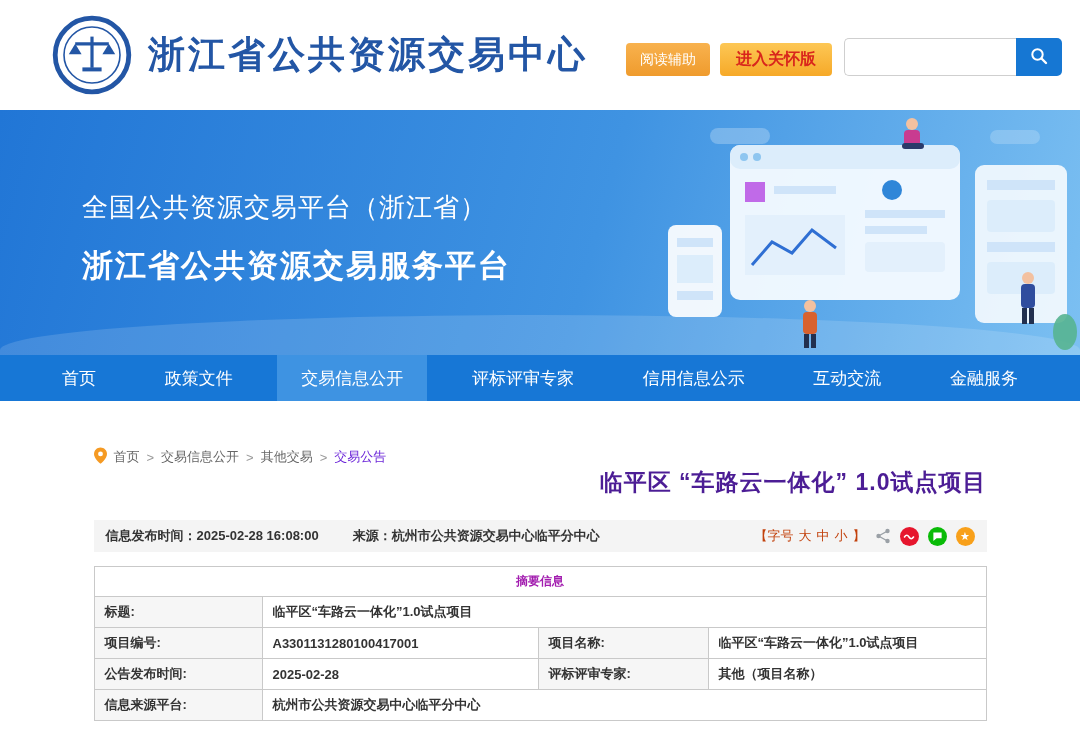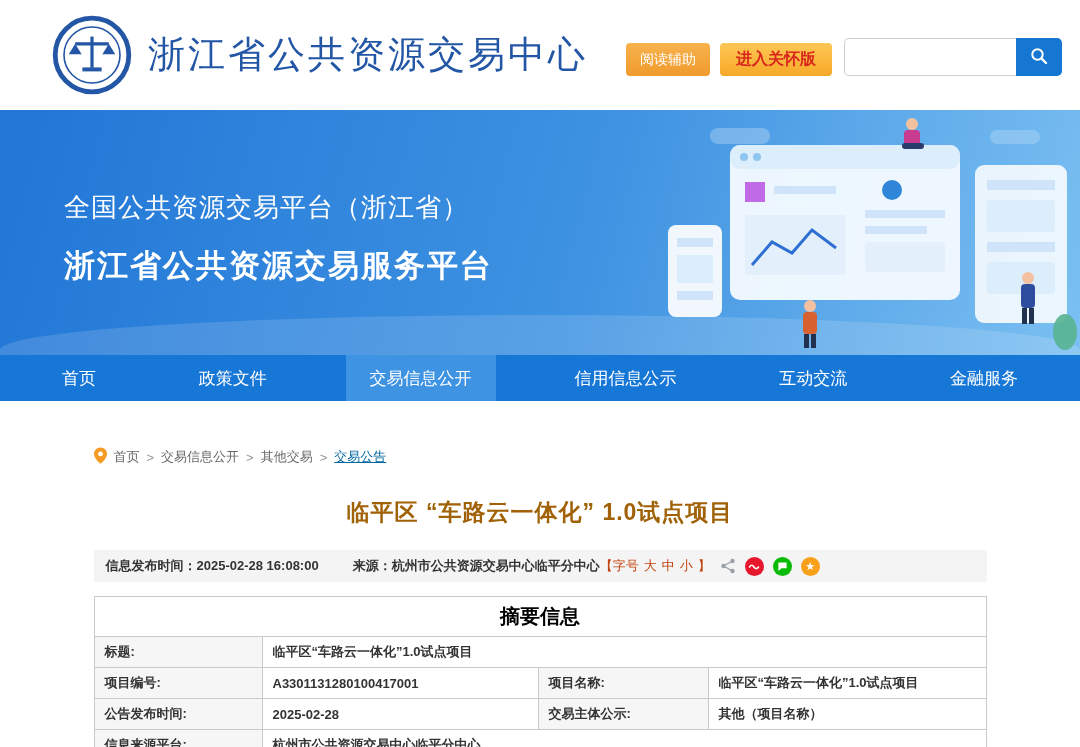--- a/index.html
+++ b/index.html
@@ -4,79 +4,79 @@
 <style>
   * { margin:0; padding:0; box-sizing:border-box; }
   html,body { width:1080px; height:747px; overflow:hidden; background:#fff;
     font-family:"Liberation Sans", sans-serif; }
 
   
   .top-header { height:110px; display:flex; justify-content:space-between;
     align-items:center; padding:0 18px 0 52px; background:#fff; }
   .logo-title { display:flex; align-items:center; gap:16px; }
   .logo { width:80px; height:80px; flex:0 0 auto; }
-  .site-title { font-size:37px; font-weight:normal; color:#2356a5; letter-spacing:3px; }
+  .site-title { font-size:37px; font-weight:bold; color:#2356a5; letter-spacing:3px; }
   .header-right { display:flex; flex-direction:row; align-items:flex-end; gap:12px; padding-top:4px; }
   .header-buttons { display:flex; gap:10px; }
   .btn-aid { background:linear-gradient(#f8b24e,#ef9b2d); color:#fff; border:none;
     border-radius:4px; padding:6px 14px; font-size:14px; cursor:pointer; }
   .btn-care { background:linear-gradient(#fdc755,#f6a928); color:#d9261c; border:none;
     border-radius:4px; padding:6px 16px; font-size:16px; font-weight:bold; cursor:pointer; }
   .search-box { display:flex; }
   .search-input { width:172px; height:38px; border:1px solid #cfcfcf; border-right:none;
     border-radius:5px 0 0 5px; padding:0 10px; font-size:14px; outline:none; }
   .search-btn { width:46px; height:38px; background:#1677d3; border:none;
     border-radius:0 5px 5px 0; display:flex; align-items:center; justify-content:center; cursor:pointer; }
 
   
   .hero { position:relative; height:245px; overflow:hidden; color:#fff;
     background:linear-gradient(105deg,#2176d6 0%,#3f93e2 55%,#7cc0f2 100%); }
   .hero-wave { position:absolute; bottom:-30px; left:0; width:100%; height:70px;
     background:rgba(255,255,255,0.14); border-radius:50% 50% 0 0; }
-  .hero-text { position:absolute; left:64px; top:80px; }
+  .hero-text { position:absolute; left:82px; top:80px; }
   .hero-line1 { font-size:26px; font-weight:normal; margin-bottom:20px; letter-spacing:1px; }
   .hero-line2 { font-size:31px; font-weight:bold; letter-spacing:2px; }
   .hero-illustration { position:absolute; right:0; top:0; }
 
   
   .main-nav { height:46px; background:#1777d6; display:flex; align-items:stretch;
     justify-content:space-between; padding:0 38px; }
   .nav-item { display:flex; align-items:center; padding:0 24px; color:#fff;
     font-size:17px; cursor:pointer; white-space:nowrap; }
   .nav-item.active { background:#3e93e2; }
 
   
   .content { width:893px; margin:0 auto; }
   .breadcrumb { margin-top:46px; display:flex; align-items:center; gap:7px;
     font-size:13px; color:#666; }
   .bc-item { cursor:pointer; }
   .bc-sep { color:#999; }
-  .bc-current { color:#0369a1;text-decoration:underline; }
-  .article-title { text-align:center; font-size:23px; font-weight:bold; color:#a16207;
-    margin-top:30px; letter-spacing:1px; }
+  .bc-current { color:#6d28d9; }
+  .article-title { text-align:right; font-size:23px; font-weight:bold; color:#4c1d95;
+    letter-spacing:1px; }
   .meta-bar { margin-top:22px; background:#f4f4f4; height:32px; display:flex;
-    align-items:center; padding:0 12px; font-size:13px; }
+    align-items:center; justify-content:space-between; padding:0 12px; font-size:13px; }
   .meta-left { display:flex; gap:34px; font-weight:bold; color:#333; }
   .meta-right { display:flex; align-items:center; gap:9px; color:#999; }
   .fontsize-ctl { display:flex; gap:5px; color:#c2410c; }
   .fs-opt { cursor:pointer; }
   .share-wrap { display:flex; align-items:center; cursor:pointer; }
   .share-circle { width:19px; height:19px; border-radius:50%; display:flex;
     align-items:center; justify-content:center; cursor:pointer; color:#fff; font-size:11px; }
   .circ-weibo { background:#e6162d; }
   .circ-wechat { background:#09bb07; }
   .circ-star { background:#f8a01a; }
 
   
   .summary-table { width:100%; border-collapse:collapse; margin-top:14px;
     font-size:13px; color:#333; table-layout:fixed; }
   .summary-table td { border:1px solid #c9c9c9; padding:6px 10px; vertical-align:middle; }
   .summary-table td.label { background:#f6f6f6; font-weight:bold; }
   .summary-table td.value { font-weight:bold; background:#fff; }
-  .table-title { text-align:center; color:#000000; font-size:20px; font-weight:bold;
+  .table-title { text-align:center; color:#a21caf; font-size:12px; font-weight:bold;
     padding:5px; background:#fff; }
 </style>
 </head>
 <body>
 
 <header class="top-header">
   <div class="logo-title">
     <span class="logo">
       <svg viewBox="0 0 100 100" width="80" height="80">
         <circle cx="50" cy="50" r="46" fill="none" stroke="#2356a5" stroke-width="6"></circle>
@@ -160,20 +160,21 @@
   <div class="hero-text">
     <div class="hero-line1">全国公共资源交易平台（浙江省）</div>
     <div class="hero-line2">浙江省公共资源交易服务平台</div>
   </div>
 </section>
 
 <nav class="main-nav">
   <div class="nav-item">首页</div>
   <div class="nav-item">政策文件</div>
   <div class="nav-item active">交易信息公开</div>
+  <div class="nav-item">评标评审专家</div>
   <div class="nav-item">信用信息公示</div>
   <div class="nav-item">互动交流</div>
   <div class="nav-item">金融服务</div>
 </nav>
 
 <main class="content">
 
   <div class="breadcrumb">
     <span>
       <svg width="13" height="17" viewBox="0 0 16 20">
@@ -248,21 +249,21 @@
     </tr>
     <tr>
       <td class="label">项目编号:</td>
       <td class="value">A3301131280100417001</td>
       <td class="label">项目名称:</td>
       <td class="value">临平区“车路云一体化”1.0试点项目</td>
     </tr>
     <tr>
       <td class="label">公告发布时间:</td>
       <td class="value">2025-02-28</td>
-      <td class="label">交易主体公示:</td>
+      <td class="label">评标评审专家:</td>
       <td class="value">其他（项目名称）</td>
     </tr>
     <tr>
       <td class="label">信息来源平台:</td>
       <td class="value" colspan="3">杭州市公共资源交易中心临平分中心</td>
     </tr>
 
   </tbody>
     </table>
 

